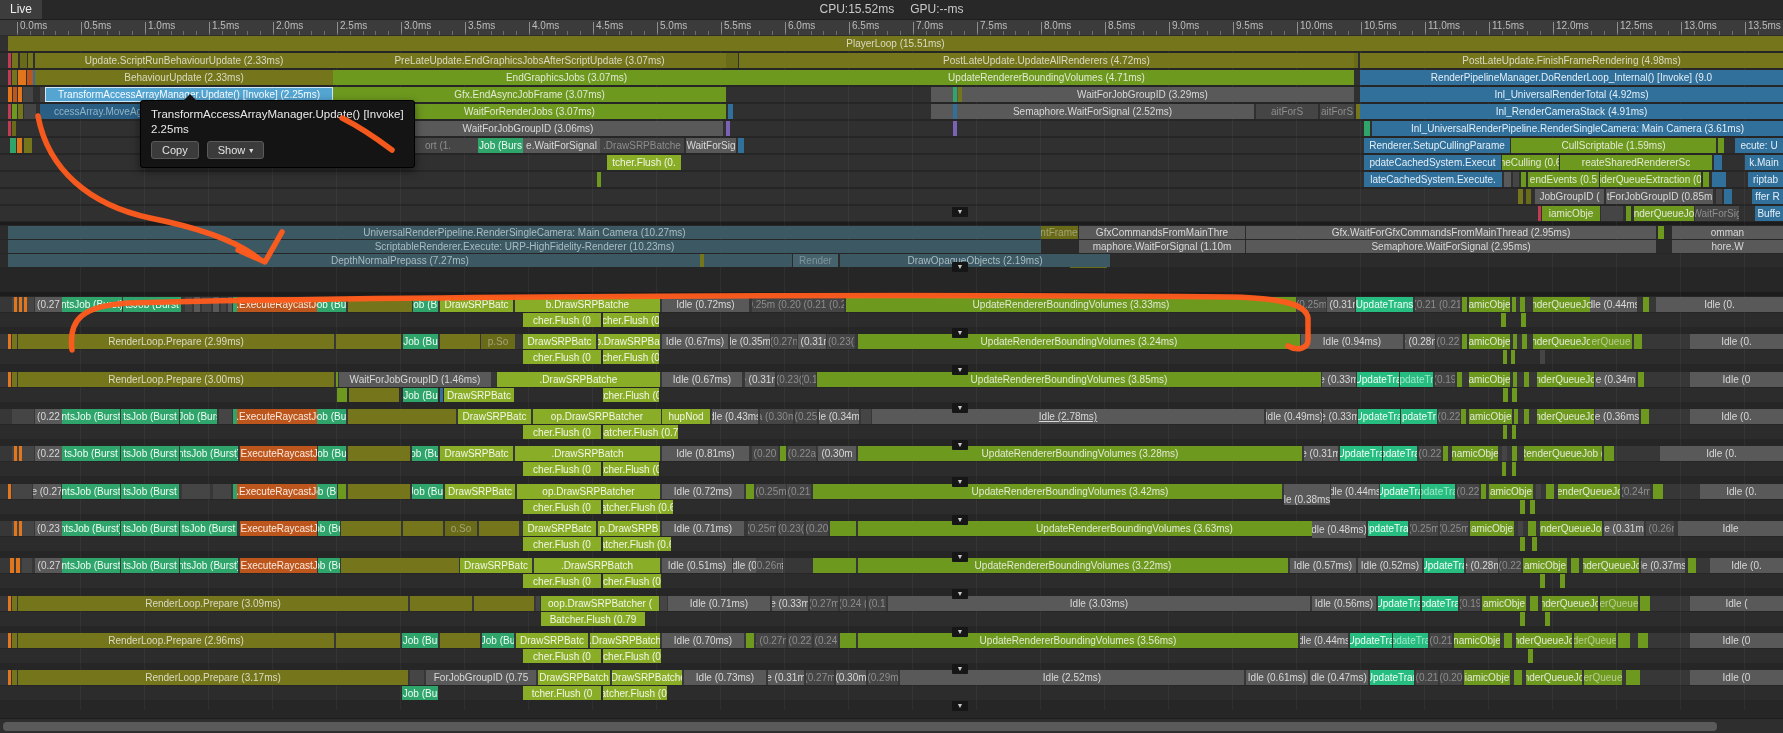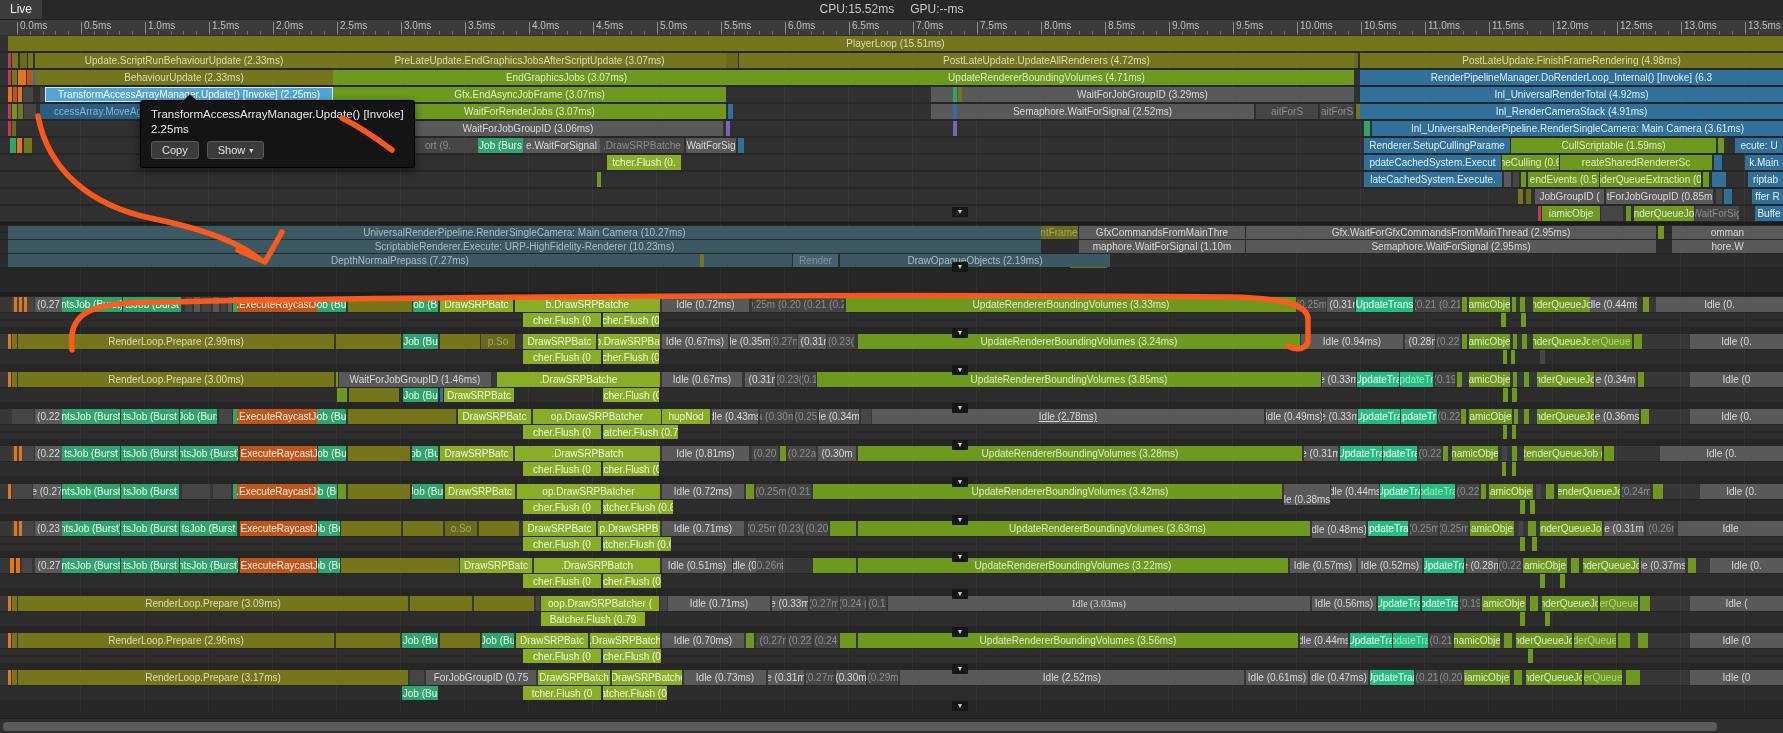--- a/index.html
+++ b/index.html
@@ -122,21 +122,21 @@
       <div class="bar" style="left: 35px; top: 70px; width: 298px; height: 15px; background: rgb(117, 118, 28); color: rgb(218, 218, 194);">
         <span>BehaviourUpdate (2.33ms)</span>
       </div>
       <div class="bar" style="left: 333px; top: 70px; width: 467px; height: 15px; background: rgb(109, 153, 31); color: rgb(227, 233, 210);">
         <span>EndGraphicsJobs (3.07ms)</span>
       </div>
       <div class="bar" style="left: 739px; top: 70px; width: 615px; height: 15px; background: rgb(109, 153, 31); color: rgb(227, 233, 210);">
         <span>UpdateRendererBoundingVolumes (4.71ms)</span>
       </div>
       <div class="bar" style="left: 1360px; top: 70px; width: 423px; height: 15px; background: rgb(48, 112, 155); color: rgb(226, 238, 247);">
-        <span>RenderPipelineManager.DoRenderLoop_Internal() [Invoke] (6.3</span>
+        <span>RenderPipelineManager.DoRenderLoop_Internal() [Invoke] (9.0</span>
       </div>
       <div class="bar" style="left: 8px; top: 87px; width: 4px; height: 15px; background: rgb(226, 118, 29); color: rgb(255, 255, 255);"></div>
       <div class="bar" style="left: 13px; top: 87px; width: 4px; height: 15px; background: rgb(188, 86, 29); color: rgb(251, 234, 221);"></div>
       <div class="bar" style="left: 18px; top: 87px; width: 4px; height: 15px; background: rgb(226, 118, 29); color: rgb(255, 255, 255);"></div>
       <div class="bar" style="left: 23px; top: 87px; width: 10px; height: 15px; background: rgb(69, 69, 69); color: rgb(141, 141, 141);"></div>
       <div class="bar" style="left: 40px; top: 87px; width: 5px; height: 15px; background: rgb(69, 69, 69); color: rgb(141, 141, 141);"></div>
       <div class="bar sel" style="left: 45px; top: 87px; width: 288px; height: 15px; background: rgb(84, 165, 210); color: rgb(247, 252, 255);">
         <span>TransformAccessArrayManager.Update() [Invoke] (2.25ms)</span>
       </div>
       <div class="bar" style="left: 333px; top: 87px; width: 393px; height: 15px; background: rgb(109, 153, 31); color: rgb(227, 233, 210);">
@@ -183,21 +183,21 @@
       <div class="bar" style="left: 726px; top: 121px; width: 4px; height: 15px; background: rgb(122, 98, 181); color: rgb(255, 255, 255);"></div>
       <div class="bar" style="left: 953px; top: 121px; width: 4px; height: 15px; background: rgb(122, 98, 181); color: rgb(255, 255, 255);"></div>
       <div class="bar" style="left: 1364px; top: 121px; width: 6px; height: 15px; background: rgb(47, 165, 108); color: rgb(238, 252, 244);"></div>
       <div class="bar" style="left: 1372px; top: 121px; width: 411px; height: 15px; background: rgb(48, 112, 155); color: rgb(226, 238, 247);">
         <span>Inl_UniversalRenderPipeline.RenderSingleCamera: Main Camera (3.61ms)</span>
       </div>
       <div class="bar" style="left: 10px; top: 138px; width: 6px; height: 15px; background: rgb(47, 165, 108); color: rgb(238, 252, 244);"></div>
       <div class="bar" style="left: 17px; top: 138px; width: 5px; height: 15px; background: rgb(226, 118, 29); color: rgb(255, 255, 255);"></div>
       <div class="bar" style="left: 24px; top: 138px; width: 8px; height: 15px; background: rgb(117, 118, 28); color: rgb(218, 218, 194);"></div>
       <div class="bar" style="left: 398px; top: 138px; width: 80px; height: 15px; background: rgb(69, 69, 69); color: rgb(141, 141, 141);">
-        <span>ort (9.</span>
+        <span>ort (1.</span>
       </div>
       <div class="bar" style="left: 478px; top: 138px; width: 45px; height: 15px; background: rgb(47, 165, 108); color: rgb(238, 252, 244);">
         <span>Job (Burs</span>
       </div>
       <div class="bar" style="left: 523px; top: 138px; width: 77px; height: 15px; background: rgb(89, 89, 89); color: rgb(216, 216, 216);">
         <span>e.WaitForSignal</span>
       </div>
       <div class="bar" style="left: 600px; top: 138px; width: 84px; height: 15px; background: rgb(69, 69, 69); color: rgb(141, 141, 141);">
         <span>.DrawSRPBatche</span>
       </div>
@@ -828,21 +828,21 @@
       <div class="bar" style="left: 748px; top: 521px; width: 28px; height: 15px; background: rgb(69, 69, 69); color: rgb(141, 141, 141);">
         <span>(0.25m</span>
       </div>
       <div class="bar" style="left: 778px; top: 521px; width: 26px; height: 15px; background: rgb(69, 69, 69); color: rgb(141, 141, 141);">
         <span>(0.23(</span>
       </div>
       <div class="bar" style="left: 806px; top: 521px; width: 22px; height: 15px; background: rgb(69, 69, 69); color: rgb(141, 141, 141);">
         <span>(0.20</span>
       </div>
       <div class="bar" style="left: 830px; top: 521px; width: 26px; height: 15px; background: rgb(109, 153, 31); color: rgb(227, 233, 210);"></div>
-      <div class="bar" style="left: 858px; top: 521px; width: 452px; height: 15px; background: rgb(109, 153, 31); color: rgb(227, 233, 210); padding-left: 47px;">
+      <div class="bar" style="left: 858px; top: 521px; width: 506px; height: 15px; background: rgb(109, 153, 31); color: rgb(227, 233, 210); padding-left: 47px;">
         <span>UpdateRendererBoundingVolumes (3.63ms)</span>
       </div>
       <div class="bar" style="left: 1312px; top: 521px; width: 54px; height: 17px; background: rgb(89, 89, 89); color: rgb(216, 216, 216);">
         <span>dle (0.48ms)</span>
       </div>
       <div class="bar" style="left: 1368px; top: 521px; width: 40px; height: 15px; background: rgb(39, 189, 128); color: rgb(240, 255, 248);">
         <span>UpdateTran</span>
       </div>
       <div class="bar" style="left: 1410px; top: 521px; width: 28px; height: 15px; background: rgb(69, 69, 69); color: rgb(141, 141, 141);">
         <span>(0.25m</span>
@@ -973,21 +973,21 @@
       </div>
       <div class="bar" style="left: 810px; top: 596px; width: 28px; height: 15px; background: rgb(69, 69, 69); color: rgb(141, 141, 141);">
         <span>(0.27m</span>
       </div>
       <div class="bar" style="left: 840px; top: 596px; width: 26px; height: 15px; background: rgb(69, 69, 69); color: rgb(141, 141, 141);">
         <span>(0.24 (</span>
       </div>
       <div class="bar" style="left: 868px; top: 596px; width: 18px; height: 15px; background: rgb(69, 69, 69); color: rgb(141, 141, 141);">
         <span>(0.1</span>
       </div>
-      <div class="bar" style="left: 888px; top: 596px; width: 422px; height: 15px; background: rgb(89, 89, 89); color: rgb(216, 216, 216); font-family: Liberation Serif, serif;">
+      <div class="bar" style="left: 888px; top: 596px; width: 422px; height: 15px; background: rgb(89, 89, 89); color: rgb(216, 216, 216);">
         <span>Idle (3.03ms)</span>
       </div>
       <div class="bar" style="left: 1312px; top: 596px; width: 64px; height: 15px; background: rgb(89, 89, 89); color: rgb(216, 216, 216);">
         <span>Idle (0.56ms)</span>
       </div>
       <div class="bar" style="left: 1378px; top: 596px; width: 42px; height: 15px; background: rgb(39, 189, 128); color: rgb(240, 255, 248);">
         <span>UpdateTra</span>
       </div>
       <div class="bar" style="left: 1422px; top: 596px; width: 36px; height: 15px; background: rgb(39, 189, 128); color: rgb(240, 255, 248);">
         <span>pdateTra</span>

